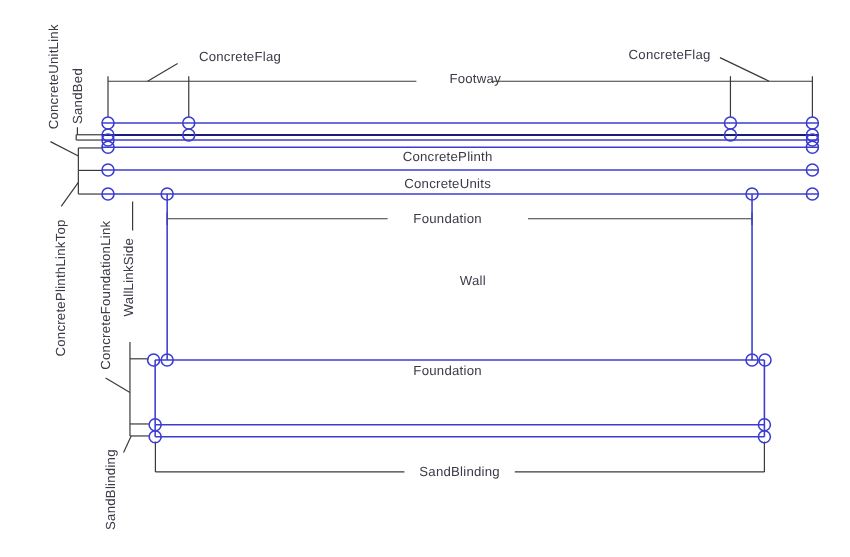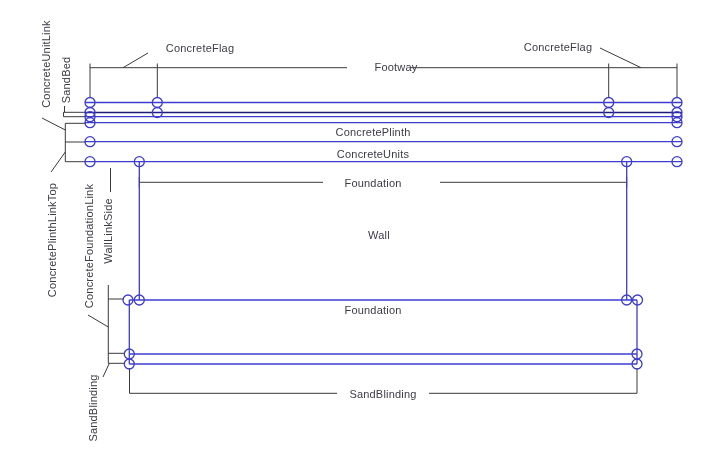--- a/index.html
+++ b/index.html
@@ -115,21 +115,21 @@
   </svg>
 
   <div class="label v" style="left:46px;top:64px">ConcreteUnitLink</div>
   <div class="label v" style="left:66px;top:80px">SandBed</div>
   <div class="label" style="left:200px;top:48px">ConcreteFlag</div>
   <div class="label" style="left:558px;top:47px">ConcreteFlag</div>
   <div class="label" style="left:396px;top:67px">Footway</div>
   <div class="label" style="left:373px;top:132px">ConcretePlinth</div>
   <div class="label" style="left:373px;top:154px">ConcreteUnits</div>
   <div class="label" style="left:373px;top:183px">Foundation</div>
-  <div class="label" style="left:379px;top:235px">Wall</div>
+  <div class="label" style="left:394px;top:235px">Wall</div>
   <div class="label v" style="left:52px;top:240px">ConcretePlinthLinkTop</div>
   <div class="label v" style="left:89px;top:246px">ConcreteFoundationLink</div>
   <div class="label v" style="left:108px;top:231px">WallLinkSide</div>
   <div class="label" style="left:373px;top:310px">Foundation</div>
   <div class="label v" style="left:93px;top:408px">SandBlinding</div>
   <div class="label" style="left:383px;top:394px">SandBlinding</div>
 
 </div>
 
 </body></html>

